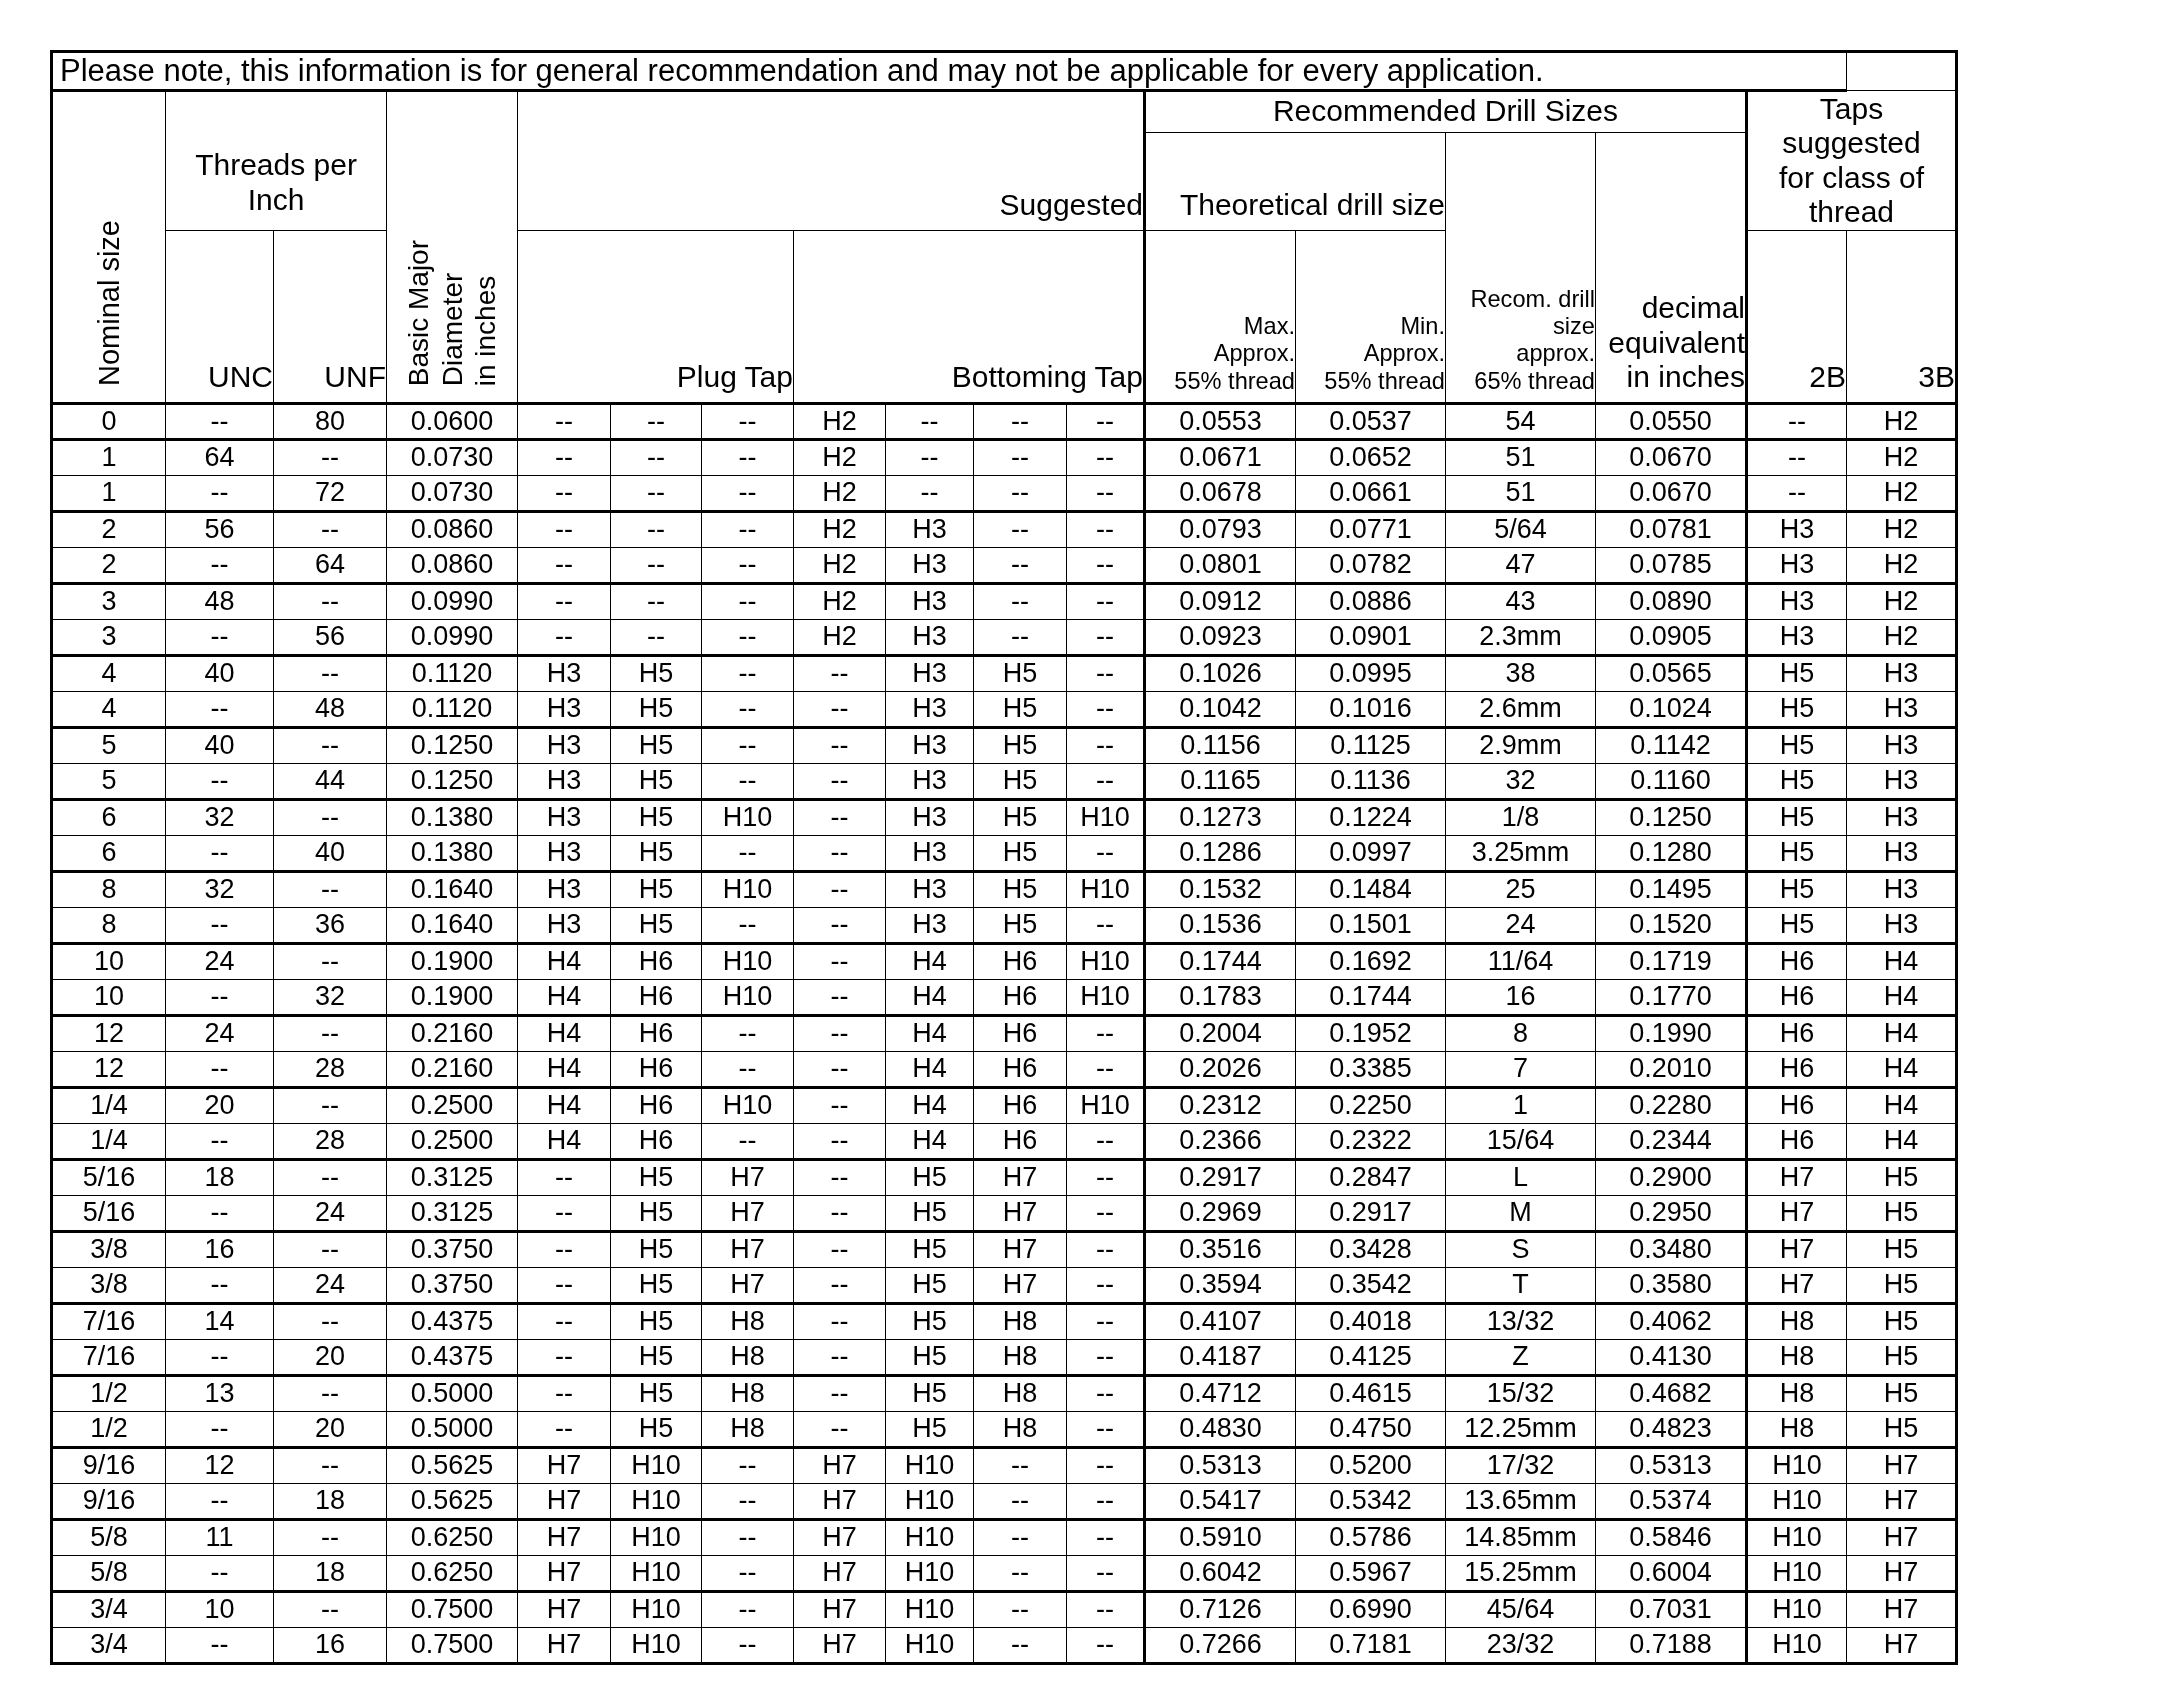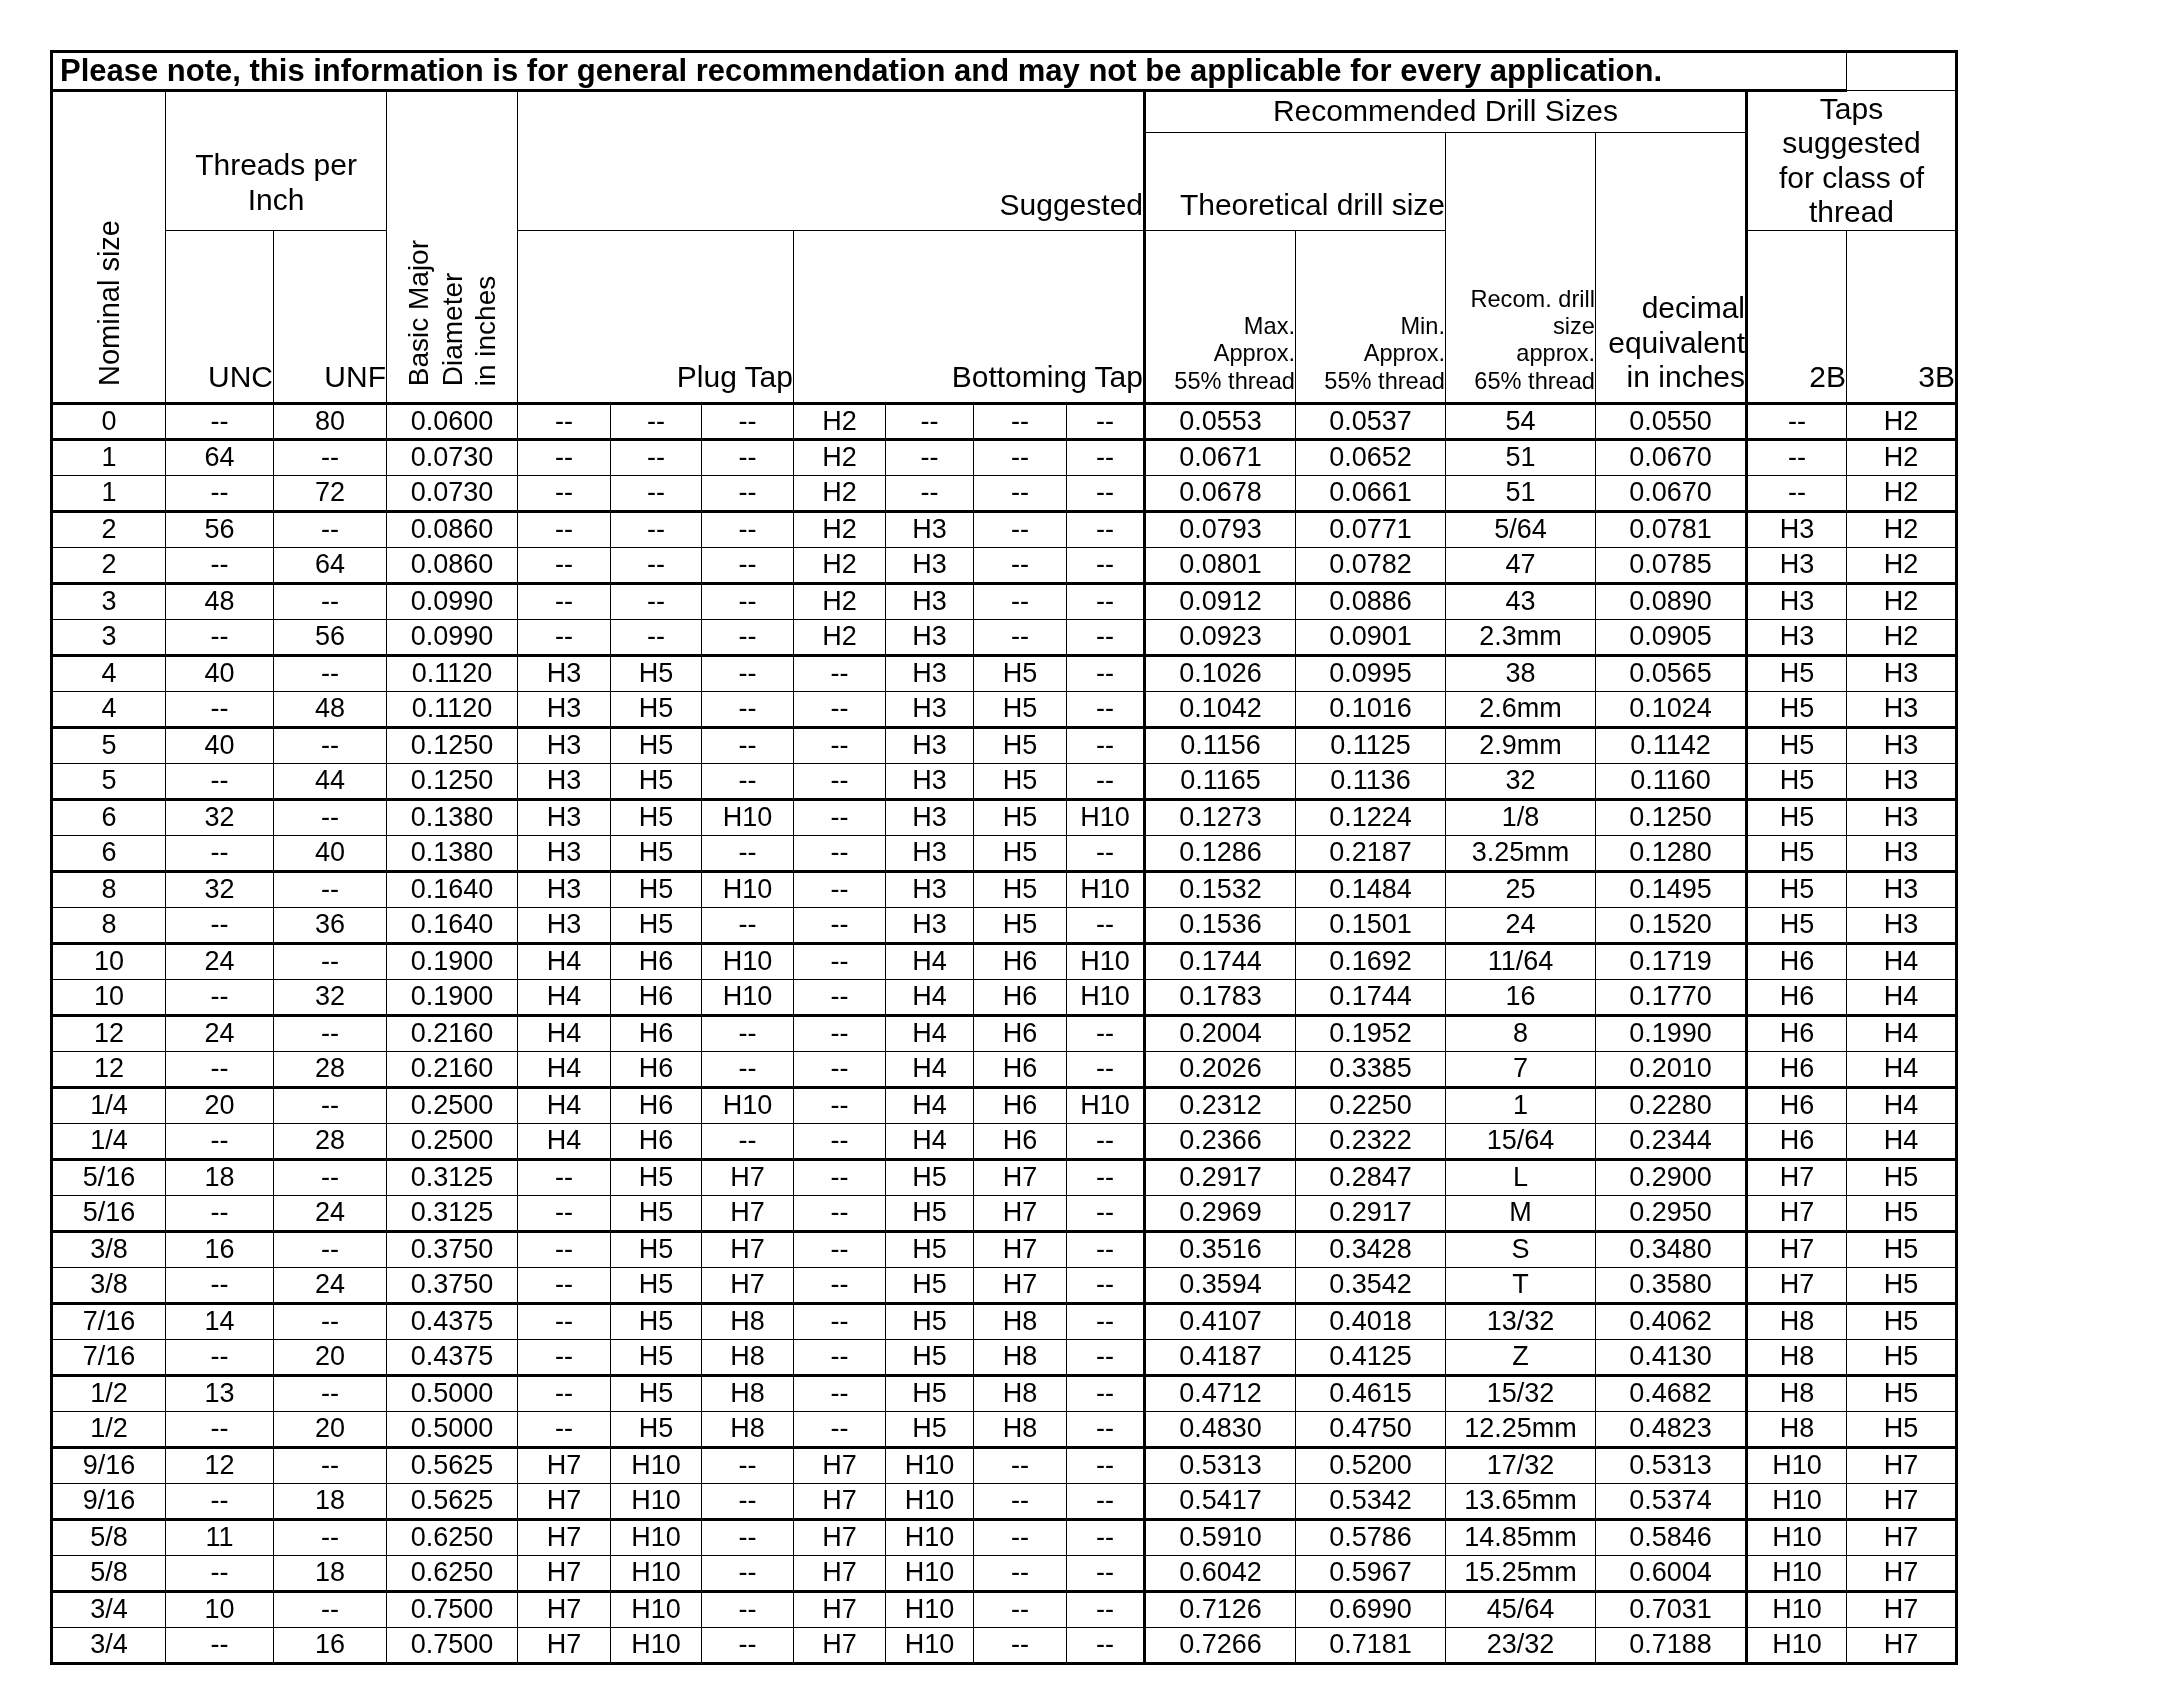--- a/index.html
+++ b/index.html
@@ -35,21 +35,21 @@
   }
   
   tr.r-title { height: 38px; }
   tr.r-h1    { height: 42px; }
   tr.r-h2    { height: 79px; }
   tr.r-h3    { height: 173px; }
   tbody tr   { height: 36px; }
 
   td.title-cell {
     border-bottom: 3.5px solid #000;
-    font-weight: bold;
+    font-weight: normal;
     font-size: 31px;
     text-align: left;
     padding-left: 7px;
     white-space: nowrap;
   }
   td.hc     { font-size: 30px; }
   td.hc-sm  { font-size: 23.6px; margin-top: 20px; }
   td.vb     { vertical-align: bottom; padding-bottom: 7px; text-align: right; }
   td.vb-lg  { vertical-align: bottom; padding-bottom: 12.2px; }
   td.thickL { border-left: 3.5px solid #000; }
@@ -374,21 +374,21 @@
         <td>40</td>
         <td>0.1380</td>
         <td>H3</td>
         <td>H5</td>
         <td>--</td>
         <td>--</td>
         <td>H3</td>
         <td>H5</td>
         <td>--</td>
         <td class="thickL">0.1286</td>
-        <td>0.2187</td>
+        <td>0.0997</td>
         <td>3.25mm</td>
         <td>0.1280</td>
         <td class="thickL">H5</td>
         <td>H3</td>
       </tr>
       <tr class="group-start">
         <td>8</td>
         <td>32</td>
         <td>--</td>
         <td>0.1640</td>

